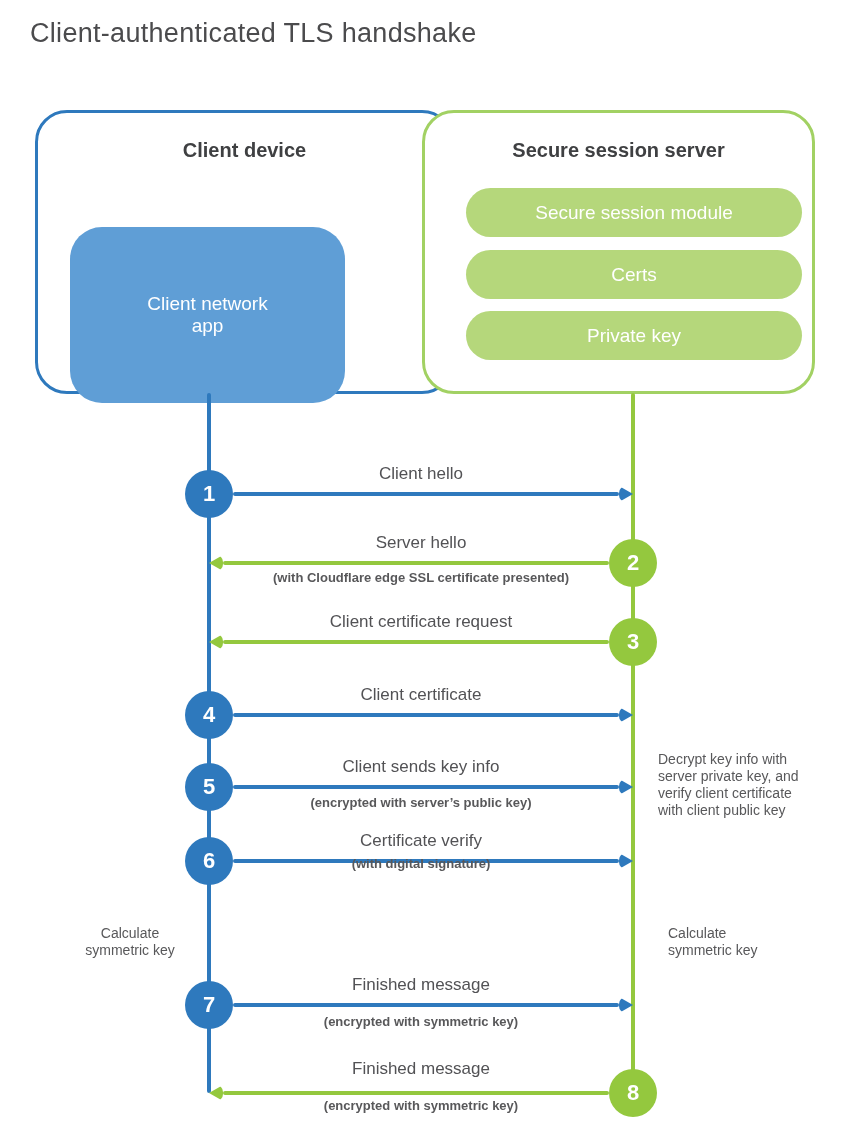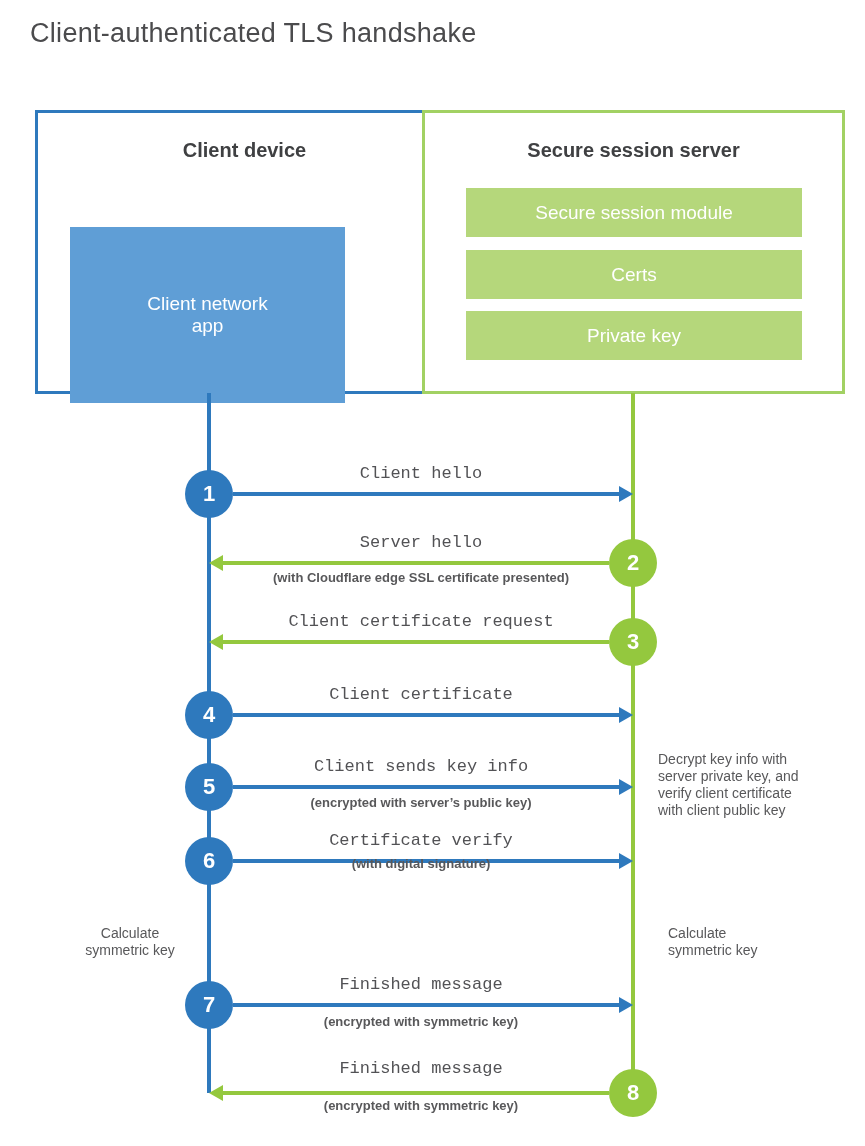--- a/index.html
+++ b/index.html
@@ -5,42 +5,42 @@
   :root{
     --blue:#2e79bd;
     --blue-fill:#5f9ed6;
     --green:#94c83e;
     --green-border:#a2d163;
     --green-fill:#b5d77b;
     --text-dark:#3f4042;
     --text-gray:#525255;
     --text-sub:#58585a;
   }
-  *{box-sizing:border-box;margin:0;padding:0;}
+  *{box-sizing:border-box;margin:0;padding:0;border-radius:32px;}
   body{background:#ffffff;font-family:"Liberation Sans","DejaVu Sans",sans-serif;}
   .canvas{position:relative;width:865px;height:1146px;background:#ffffff;overflow:hidden;}
   .title{position:absolute;left:30px;top:18px;font-size:27px;font-weight:300;color:#4b4b4d;letter-spacing:.3px;}
   .box{position:absolute;top:110px;height:284px;background:#fff;}
   .box.client{left:35px;width:419px;border:3px solid var(--blue);}
-  .box.server{left:422px;width:423px;border:3px solid var(--green-border);}
+  .box.server{left:422px;width:393px;border:3px solid var(--green-border);}
   .box-title{position:absolute;left:0;top:26px;width:100%;text-align:center;font-size:20px;font-weight:bold;color:var(--text-dark);}
   .client-app{position:absolute;left:32px;top:74px;width:275px;height:176px;background:var(--blue-fill);
     color:#fff;font-size:19px;display:flex;align-items:center;justify-content:center;text-align:center;white-space:pre-line;margin-top:40px;}
   .bar{position:absolute;left:41px;width:336px;height:49px;background:var(--green-fill);
     color:#fff;font-size:19px;display:flex;align-items:center;justify-content:center;}
   .vline{position:absolute;width:4px;}
   .hline{position:absolute;height:4px;}
   .blue-bg{background:var(--blue);}
   .green-bg{background:var(--green);}
   .circle{position:absolute;width:48px;height:48px;border-radius:50%;color:#fff;font-size:22px;font-weight:bold;
     text-align:center;line-height:48px;z-index:3;}
   .ah{position:absolute;width:0;height:0;border-top:8px solid transparent;border-bottom:8px solid transparent;z-index:2;}
   .ah-right{border-left:14px solid var(--blue);}
   .ah-left{border-right:14px solid var(--green);}
-  .lbl{position:absolute;left:209px;width:424px;text-align:center;font-size:17px;color:var(--text-gray);z-index:2;font-family:Liberation Mono, monospace;}
+  .lbl{position:absolute;left:209px;width:424px;text-align:center;font-size:17px;color:var(--text-gray);z-index:2;}
   .sub{position:absolute;left:209px;width:424px;text-align:center;font-size:13px;color:var(--text-sub);z-index:2;font-weight:bold;}
   .note{position:absolute;font-size:14px;color:var(--text-sub);line-height:17px;white-space:pre-line;}
   .note.center{text-align:center;}
 </style>
 </head>
 <body>
 
 <div class="canvas">
 
   <div class="title">Client-authenticated TLS handshake</div>

